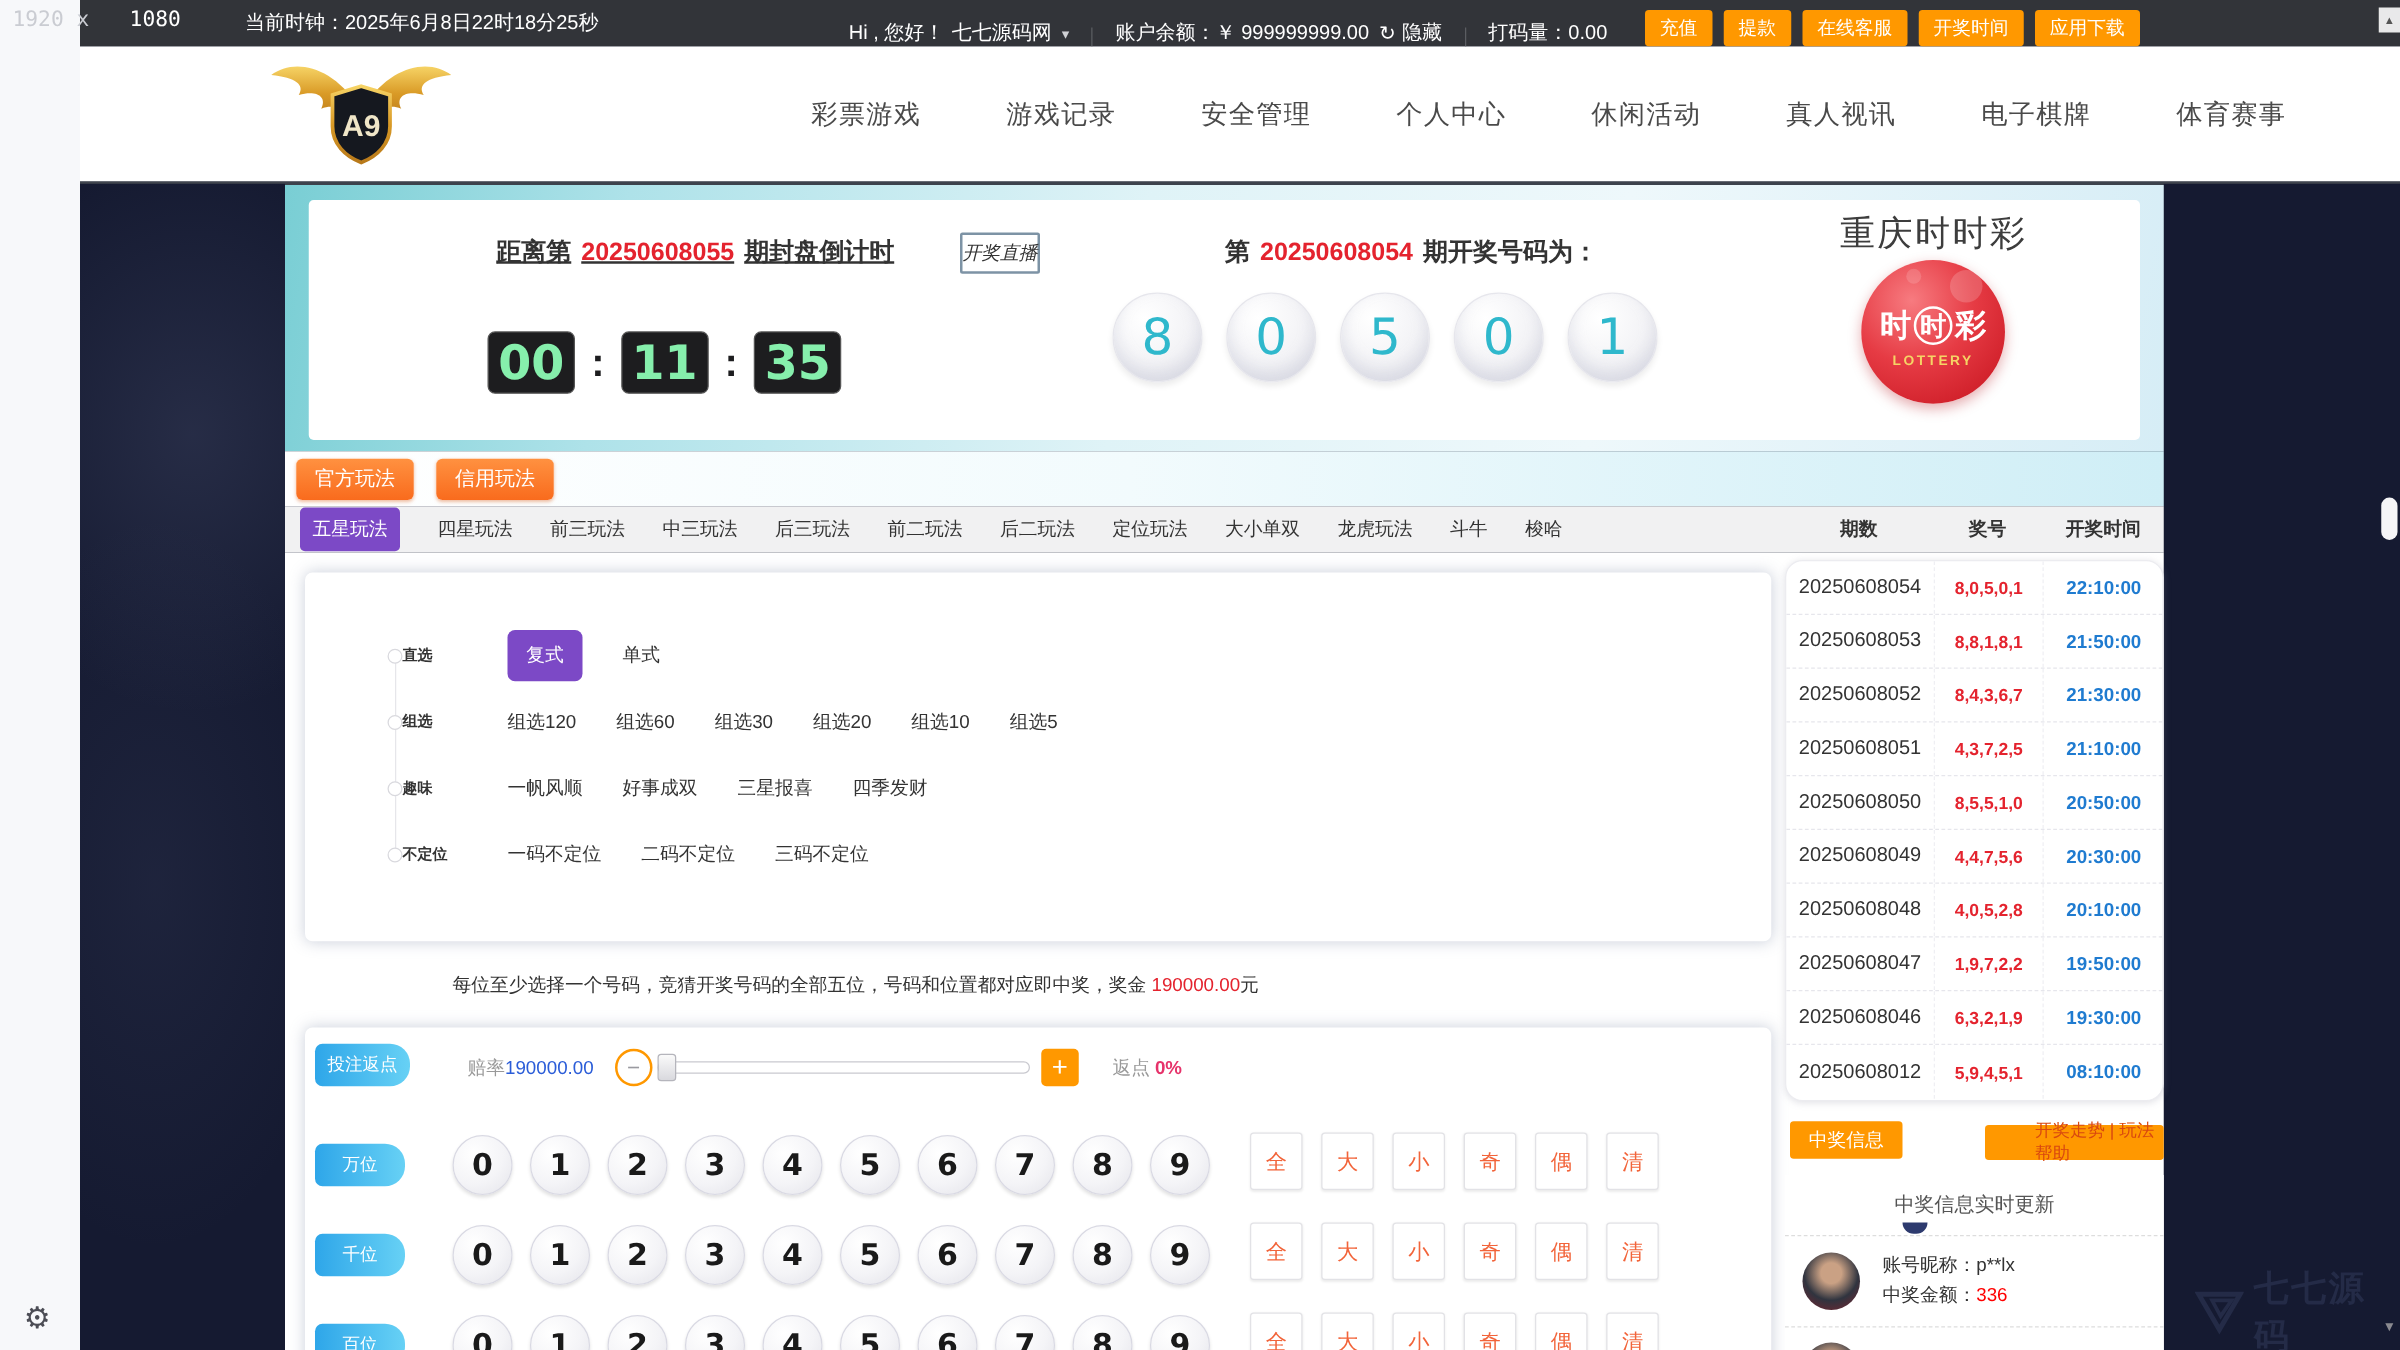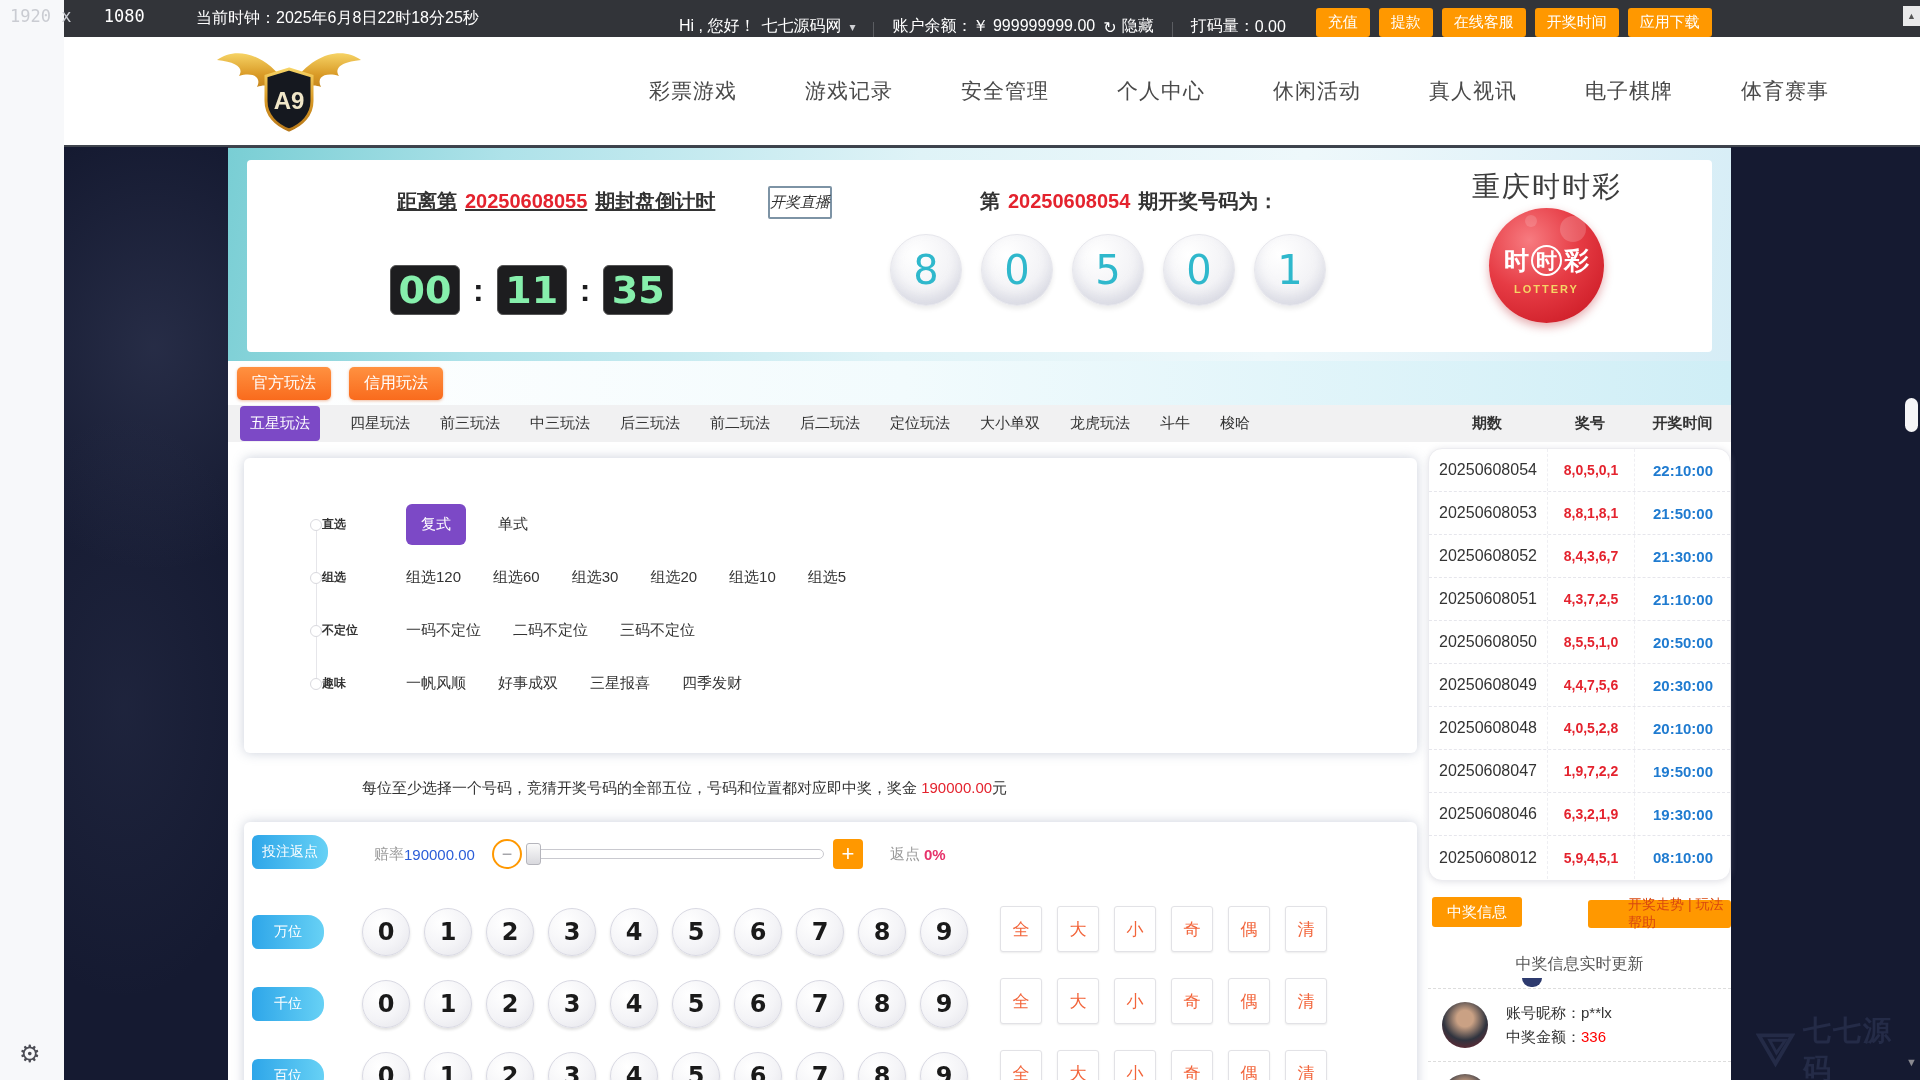--- a/index.html
+++ b/index.html
@@ -317,35 +317,35 @@
               <div class="pp-option">组选120</div>
               <div class="pp-option">组选60</div>
               <div class="pp-option">组选30</div>
               <div class="pp-option">组选20</div>
               <div class="pp-option">组选10</div>
               <div class="pp-option">组选5</div>
             </div>
           </div>
           <div class="pp-row">
             <span class="pp-dot"></span>
-            <div class="pp-label">不定位</div>
-            <div class="pp-options">
-              <div class="pp-option">一码不定位</div>
-              <div class="pp-option">二码不定位</div>
-              <div class="pp-option">三码不定位</div>
-            </div>
-          </div>
-          <div class="pp-row">
-            <span class="pp-dot"></span>
             <div class="pp-label">趣味</div>
             <div class="pp-options">
               <div class="pp-option">一帆风顺</div>
               <div class="pp-option">好事成双</div>
               <div class="pp-option">三星报喜</div>
               <div class="pp-option">四季发财</div>
+            </div>
+          </div>
+          <div class="pp-row">
+            <span class="pp-dot"></span>
+            <div class="pp-label">不定位</div>
+            <div class="pp-options">
+              <div class="pp-option">一码不定位</div>
+              <div class="pp-option">二码不定位</div>
+              <div class="pp-option">三码不定位</div>
             </div>
           </div>
         </div>
     </div>
 
     <div class="rule-text">
       <span>每位至少选择一个号码，竞猜开奖号码的全部五位，号码和位置都对应即中奖，奖金 </span><span class="amount">190000.00</span><span>元</span>
     </div>
 
     <div class="bet-panel">

